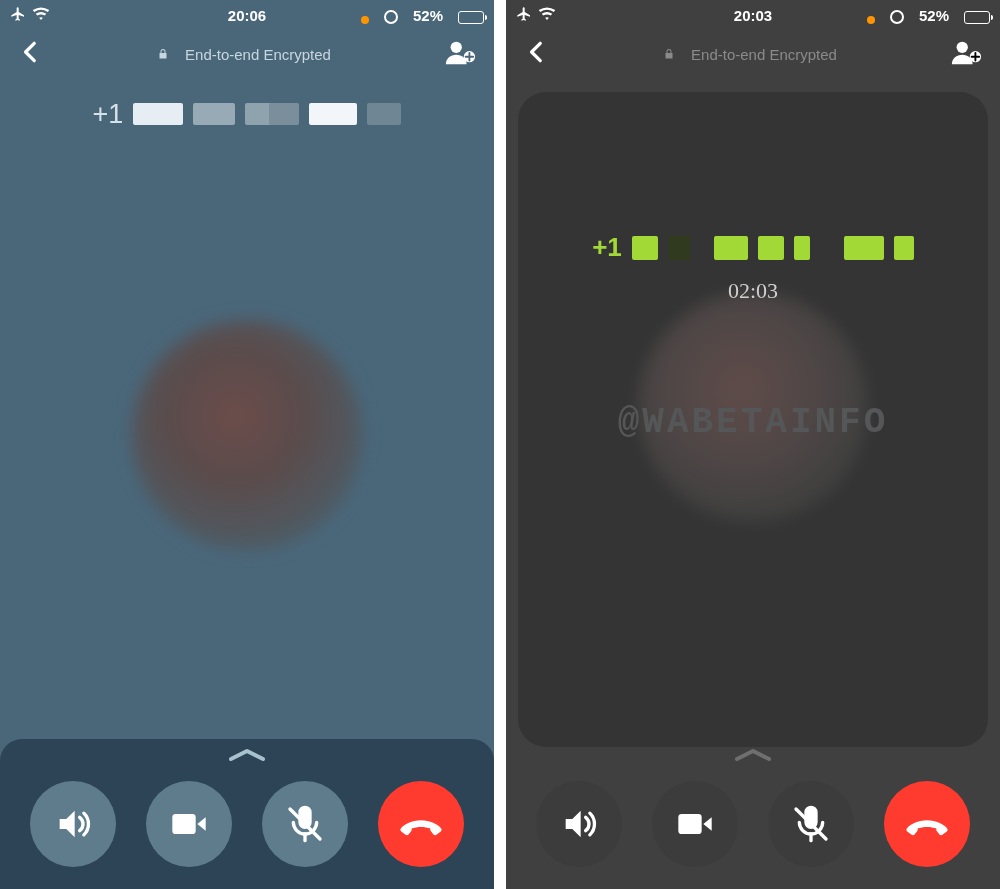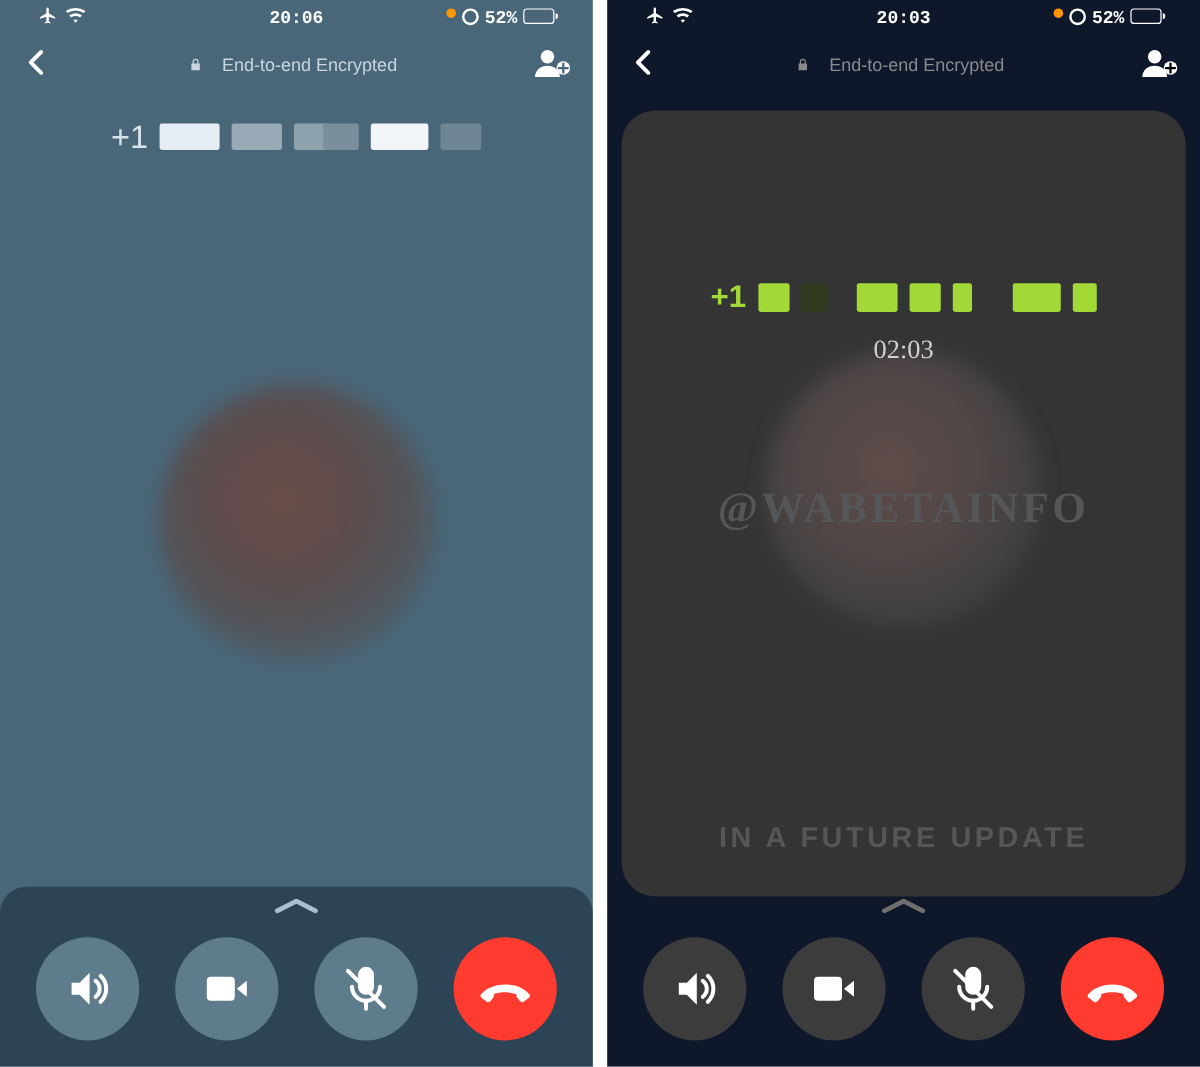--- a/index.html
+++ b/index.html
@@ -1,28 +1,28 @@
 <!DOCTYPE html>
 <html><head>
 <meta charset="utf-8">
 <style>
   * { box-sizing: border-box; margin: 0; padding: 0; }
   html, body { width: 1000px; height: 889px; overflow: hidden; font-family: -apple-system, Helvetica, Arial, sans-serif; }
   body { display: flex; }
 
   .phone { width: 500px; height: 889px; position: relative; }
   .phone-left { background: #4a677a; }
-  .phone-right { background: #0f172a; margin-left: 12px; }
-
-  
-  .status-bar { height: 30px; display:flex; align-items:center; justify-content:space-between; padding: 0 32px; font-size:15px; font-weight:600;font-family:Liberation Mono, monospace; }
+  .phone-right { background: #404040; margin-left: 12px; }
+
+  
+  .status-bar { height: 30px; display:flex; align-items:center; justify-content:space-between; padding: 0 10px; font-size:15px; font-weight:600; }
   .phone-left .status-bar { color:#fff; }
   .phone-right .status-bar { color:#fff; }
   .status-left { display:flex; align-items:center; gap:6px; }
-  .status-right { display:flex; align-items:flex-start; gap:5px; }
+  .status-right { display:flex; align-items:flex-end; gap:15px; }
   .status-center { position:absolute; left:50%; transform:translateX(-50%); }
   .airplane { width:16px; height:16px; }
   .wifi { width:18px; height:14px; }
   .dot-or { width:8px; height:8px; border-radius:50%; background:#ff9500; }
   .loc-ring { width:14px; height:14px; border:2px solid currentColor; border-radius:50%; display:inline-block; }
   .battery { width:26px; height:13px; border:1.5px solid #fff; border-radius:3px; position:relative; }
   .battery::after { content:''; position:absolute; right:-4px; top:3px; width:2.5px; height:5px; background:#fff; border-radius:0 2px 2px 0;}
   .battery-fill { height:100%; width:52%; background:#ffcc00; border-radius:1px 0 0 1px;}
 
   
@@ -48,21 +48,21 @@
   .avatar-left { position:absolute; top:320px; left:50%; transform:translateX(-50%); width:230px; height:230px; border-radius:50%; background: radial-gradient(circle at 45% 42%, #6b4d4a 0%, #5b4b4b 35%, #4f5a62 70%, #4a5a68 100%); filter: blur(8px); }
 
   
   .card { position:absolute; top:92px; left:12px; right:12px; bottom:142px; border-radius:28px; background:#343434; overflow:hidden; }
   .avatar-right { position:absolute; top:200px; left:50%; transform:translateX(-50%); width:230px; height:230px; border-radius:50%; background: radial-gradient(circle at 45% 42%, #6d5450 0%, #5c4e4e 35%, #444443 70%, #3a3a3a 100%); filter: blur(8px); opacity:0.75;}
   .right-redact-row { position:absolute; top:140px; left:0; right:0; display:flex; align-items:center; justify-content:center; gap:10px; }
   .plus1-green { font-size:26px; font-weight:600; color:#a3d937; }
   .gbox { height:24px; background:#a3d937; border-radius:2px; }
   .g1{width:26px;} .g2{width:22px; background:#2f3a1f;} .g3{width:34px; margin-left:14px;} .g4{width:26px;} .g5{width:16px;} .g6{width:40px; margin-left:24px;} .g7{width:20px;}
   .right-duration { position:absolute; top:186px; left:0; right:0; text-align:center; font-size:22px; color:#d0d0d0;font-family:Liberation Serif, serif; }
-  .watermark1 { position:absolute; top:310px; left:0; right:0; text-align:center; font-size:36px; font-weight:700; letter-spacing:3px; font-family: Liberation Serif, serif; color:#555657; }
+  .watermark1 { position:absolute; top:310px; left:0; right:0; text-align:center; font-size:36px; font-weight:700; letter-spacing:3px; font-family: Liberation Mono, monospace; color:#555657; }
   .watermark2 { position:absolute; bottom:34px; left:0; right:0; text-align:center; font-size:24px; font-weight:700; letter-spacing:3px; font-family: Impact, 'Arial Black', sans-serif; color:#555657; }
 
   
   .tray { position:absolute; left:0; right:0; bottom:0; height:150px; }
   .tray-left-bg { background: rgba(20,40,55,0.55); border-top-left-radius:22px; border-top-right-radius:22px;}
   .tray-chevron-up { position:absolute; top:8px; left:50%; transform:translateX(-50%); }
   .phone-left .tray-chevron-up svg path { stroke:#a8c1cf; }
   .phone-right .tray-chevron-up svg path { stroke:#6f6f6f; }
   .btn-row { position:absolute; bottom:22px; left:0; right:0; display:flex; justify-content:space-evenly; align-items:center; }
   .circ-btn { width:86px; height:86px; border-radius:50%; display:flex; align-items:center; justify-content:center; }
@@ -226,21 +226,20 @@
       <span class="gbox g1"></span>
       <span class="gbox g2"></span>
       <span class="gbox g3"></span>
       <span class="gbox g4"></span>
       <span class="gbox g5"></span>
       <span class="gbox g6"></span>
       <span class="gbox g7"></span>
     </div>
     <div class="right-duration">02:03</div>
     <div class="watermark1">@WABETAINFO</div>
-    <div class="watermark2">IN A FUTURE UPDATE</div>
   </div>
 
   <div class="tray">
     <span class="tray-chevron-up">
       <svg width="40" height="16" viewBox="0 0 40 16" fill="none">
           <path d="M4 12 L20 4 L36 12" stroke-width="4" stroke-linecap="round" stroke-linejoin="round"></path>
         </svg>
     </span>
     <div class="btn-row">
       <div class="circ-btn muted-bg">

